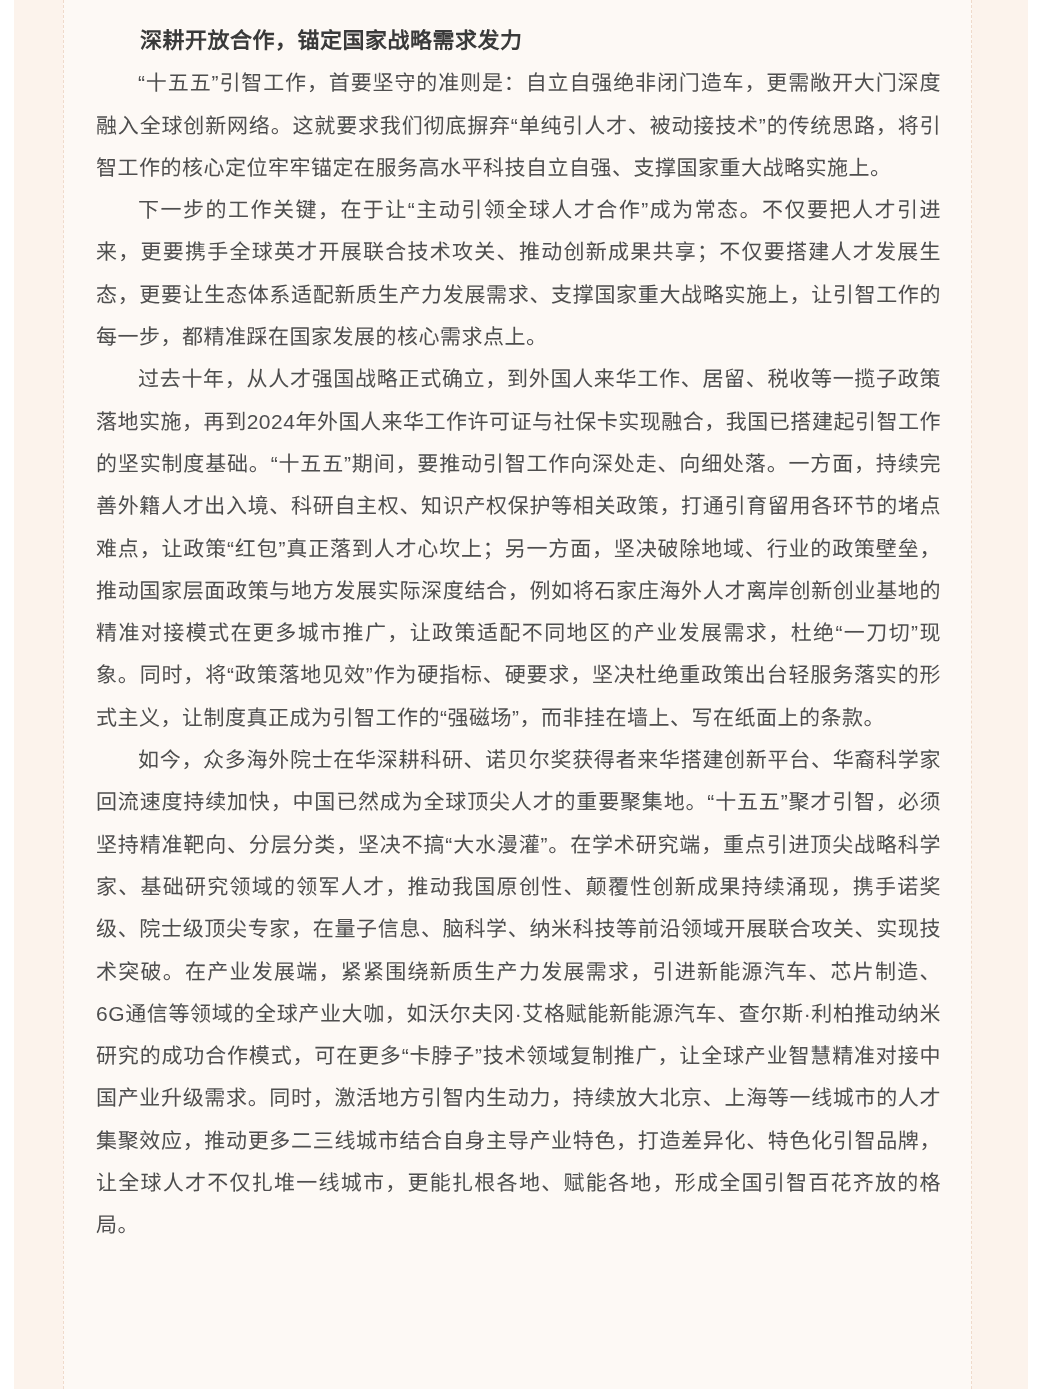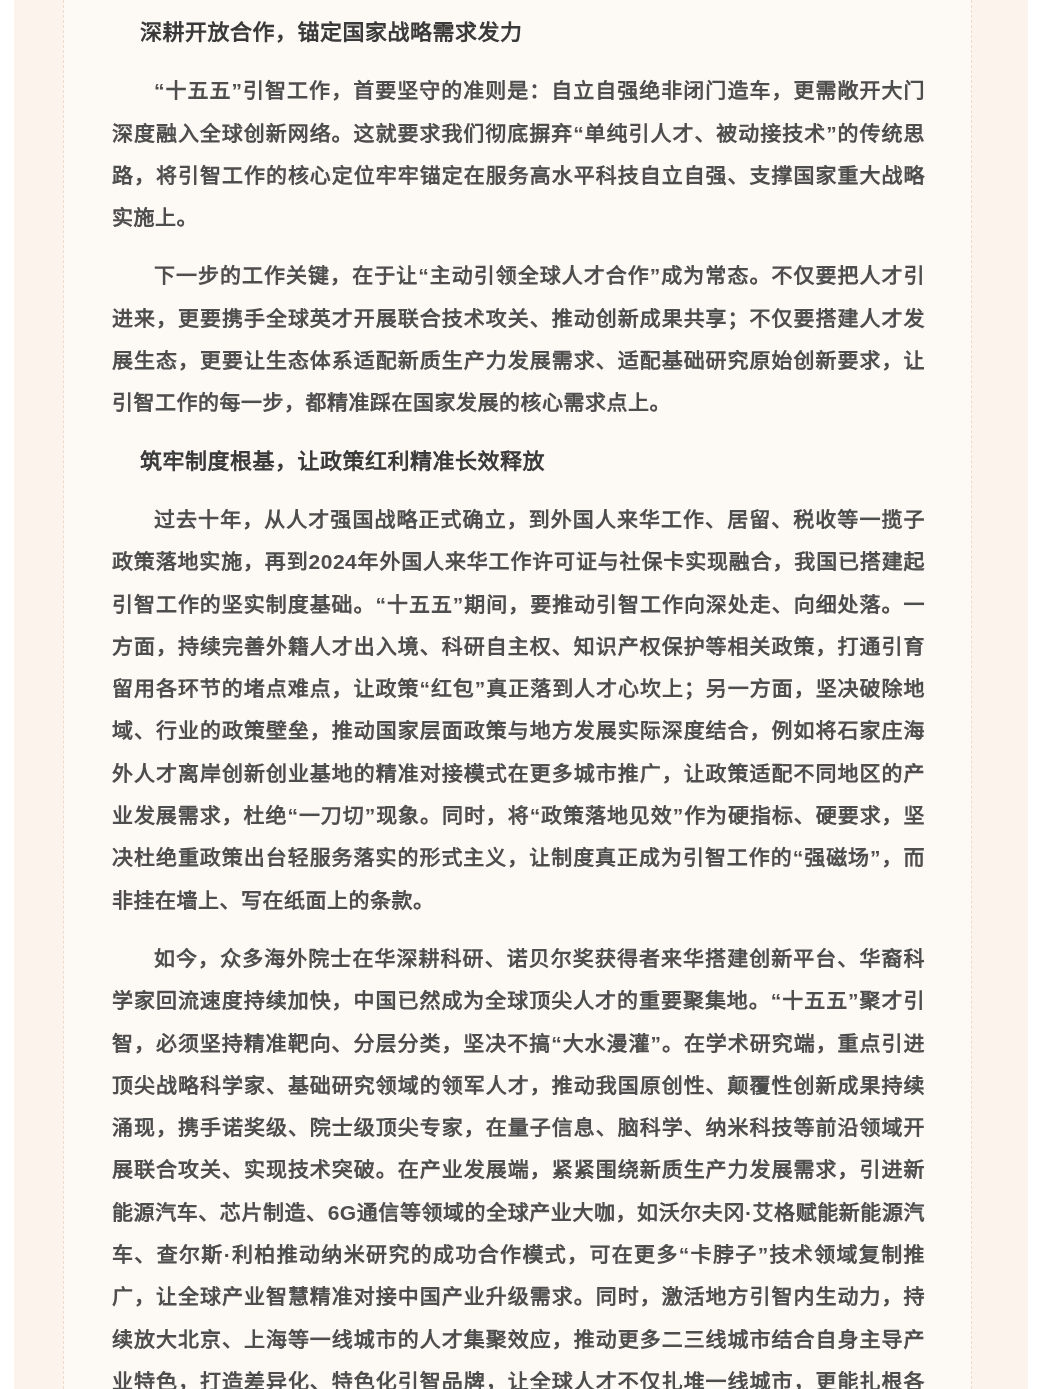--- a/index.html
+++ b/index.html
@@ -30,52 +30,51 @@
   }
   .content {
     position: absolute;
     left: 49px;
     top: 0;
     width: 909px;
     height: 1389px;
     background: var(--content-bg);
     border-left: 1px dashed var(--dash-border);
     border-right: 1px dashed var(--dash-border);
-    padding: 12px 30px 0 32px;
+    padding: 20px 30px 0 32px;
     overflow: hidden;
   }
   .content h2 {
     margin: 0;
     font-size: 22px;
     line-height: 42.3px;
     font-weight: 700;
     color: var(--heading-color);
     text-indent: 2em;
     letter-spacing: 0.5px;
   }
   .content p {
-    margin: 16px;
+    margin: 0;
     font-size: 21px;
     line-height: 42.3px;
-    font-weight: 700;
+    font-weight: 400;
     color: var(--body-color);
     text-indent: 2em;
     text-align: justify;
     letter-spacing: 0.5px;
   }
 </style>
 </head>
 <body>
 
 <div class="card">
   <div class="content">
 
     <h2>深耕开放合作，锚定国家战略需求发力</h2>
     <p>“十五五”引智工作，首要坚守的准则是：自立自强绝非闭门造车，更需敞开大门深度融入全球创新网络。这就要求我们彻底摒弃“单纯引人才、被动接技术”的传统思路，将引智工作的核心定位牢牢锚定在服务高水平科技自立自强、支撑国家重大战略实施上。</p>
-    <p>下一步的工作关键，在于让“主动引领全球人才合作”成为常态。不仅要把人才引进来，更要携手全球英才开展联合技术攻关、推动创新成果共享；不仅要搭建人才发展生态，更要让生态体系适配新质生产力发展需求、适配基础研究原始创新要求，让引智工作的每一步，都精准踩在国家发展的核心需求点上。</p>
+    <p>下一步的工作关键，在于让“主动引领全球人才合作”成为常态。不仅要把人才引进来，更要携手全球英才开展联合技术攻关、推动创新成果共享；不仅要搭建人才发展生态，更要让生态体系适配新质生产力发展需求、支撑国家重大战略实施上，让引智工作的每一步，都精准踩在国家发展的核心需求点上。</p>
 
-    <h2>筑牢制度根基，让政策红利精准长效释放</h2>
     <p>过去十年，从人才强国战略正式确立，到外国人来华工作、居留、税收等一揽子政策落地实施，再到2024年外国人来华工作许可证与社保卡实现融合，我国已搭建起引智工作的坚实制度基础。“十五五”期间，要推动引智工作向深处走、向细处落。一方面，持续完善外籍人才出入境、科研自主权、知识产权保护等相关政策，打通引育留用各环节的堵点难点，让政策“红包”真正落到人才心坎上；另一方面，坚决破除地域、行业的政策壁垒，推动国家层面政策与地方发展实际深度结合，例如将石家庄海外人才离岸创新创业基地的精准对接模式在更多城市推广，让政策适配不同地区的产业发展需求，杜绝“一刀切”现象。同时，将“政策落地见效”作为硬指标、硬要求，坚决杜绝重政策出台轻服务落实的形式主义，让制度真正成为引智工作的“强磁场”，而非挂在墙上、写在纸面上的条款。</p>
 
     <p>如今，众多海外院士在华深耕科研、诺贝尔奖获得者来华搭建创新平台、华裔科学家回流速度持续加快，中国已然成为全球顶尖人才的重要聚集地。“十五五”聚才引智，必须坚持精准靶向、分层分类，坚决不搞“大水漫灌”。在学术研究端，重点引进顶尖战略科学家、基础研究领域的领军人才，推动我国原创性、颠覆性创新成果持续涌现，携手诺奖级、院士级顶尖专家，在量子信息、脑科学、纳米科技等前沿领域开展联合攻关、实现技术突破。在产业发展端，紧紧围绕新质生产力发展需求，引进新能源汽车、芯片制造、6G通信等领域的全球产业大咖，如沃尔夫冈·艾格赋能新能源汽车、查尔斯·利柏推动纳米研究的成功合作模式，可在更多“卡脖子”技术领域复制推广，让全球产业智慧精准对接中国产业升级需求。同时，激活地方引智内生动力，持续放大北京、上海等一线城市的人才集聚效应，推动更多二三线城市结合自身主导产业特色，打造差异化、特色化引智品牌，让全球人才不仅扎堆一线城市，更能扎根各地、赋能各地，形成全国引智百花齐放的格局。</p>
 
   </div>
 </div>
 
 </body></html>

